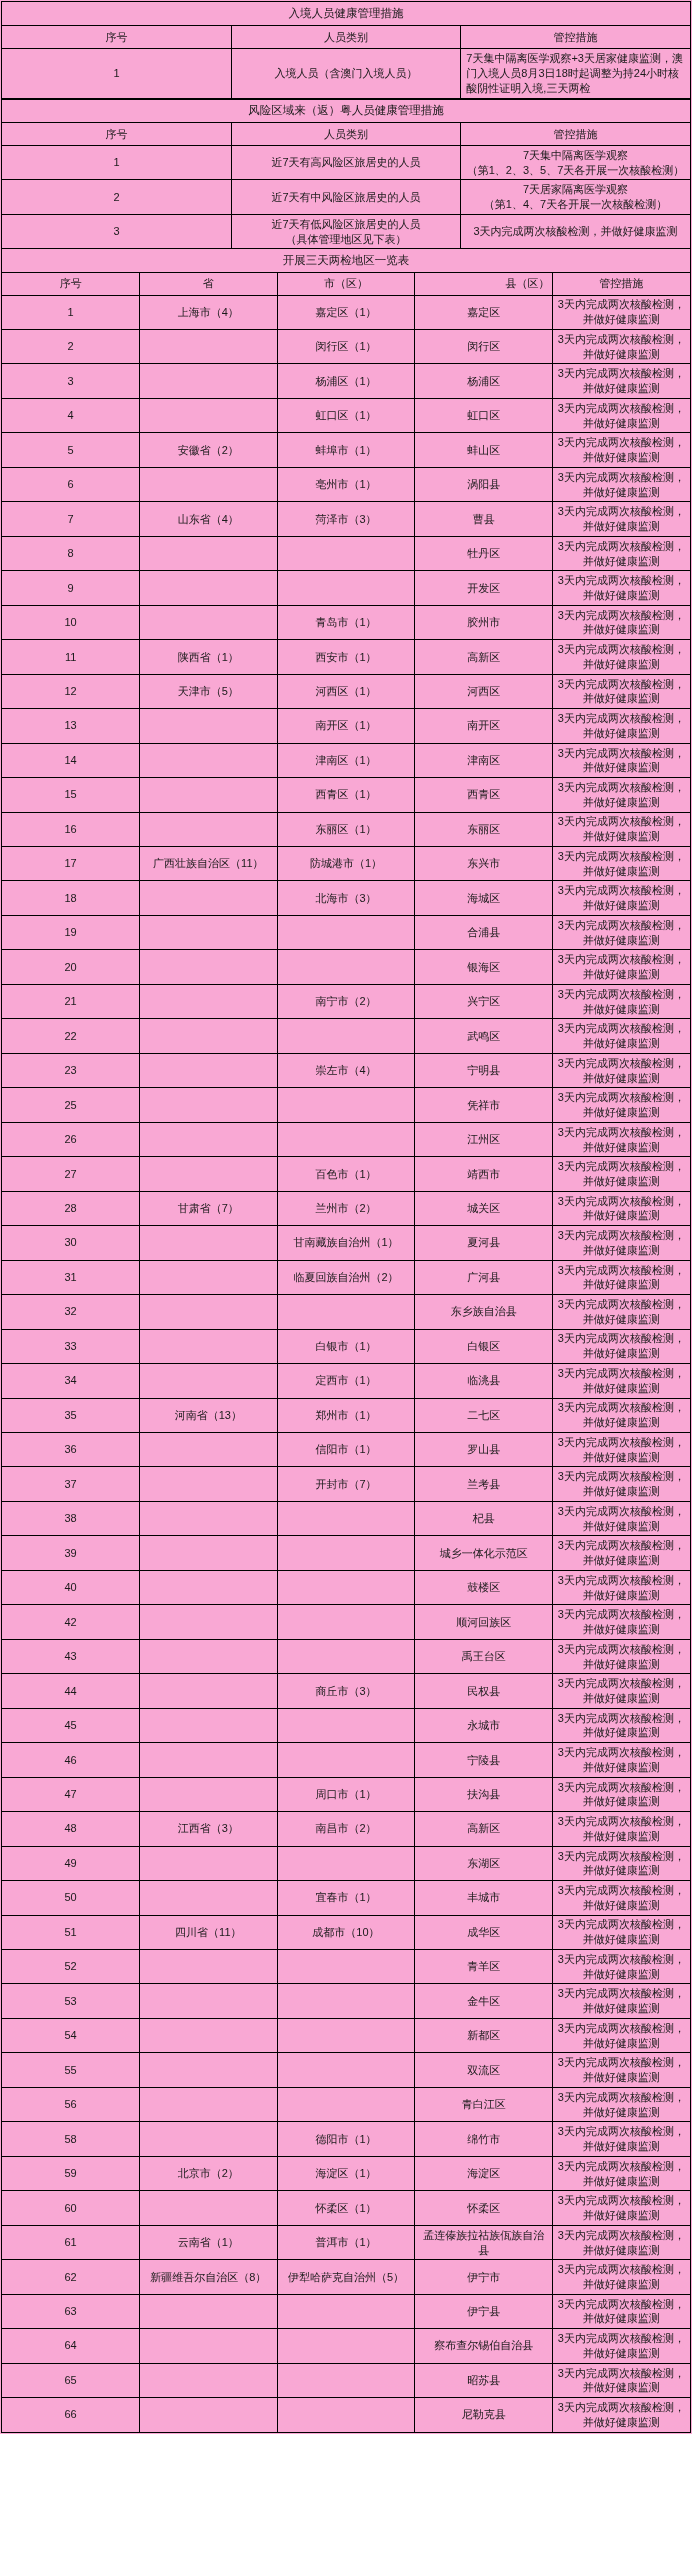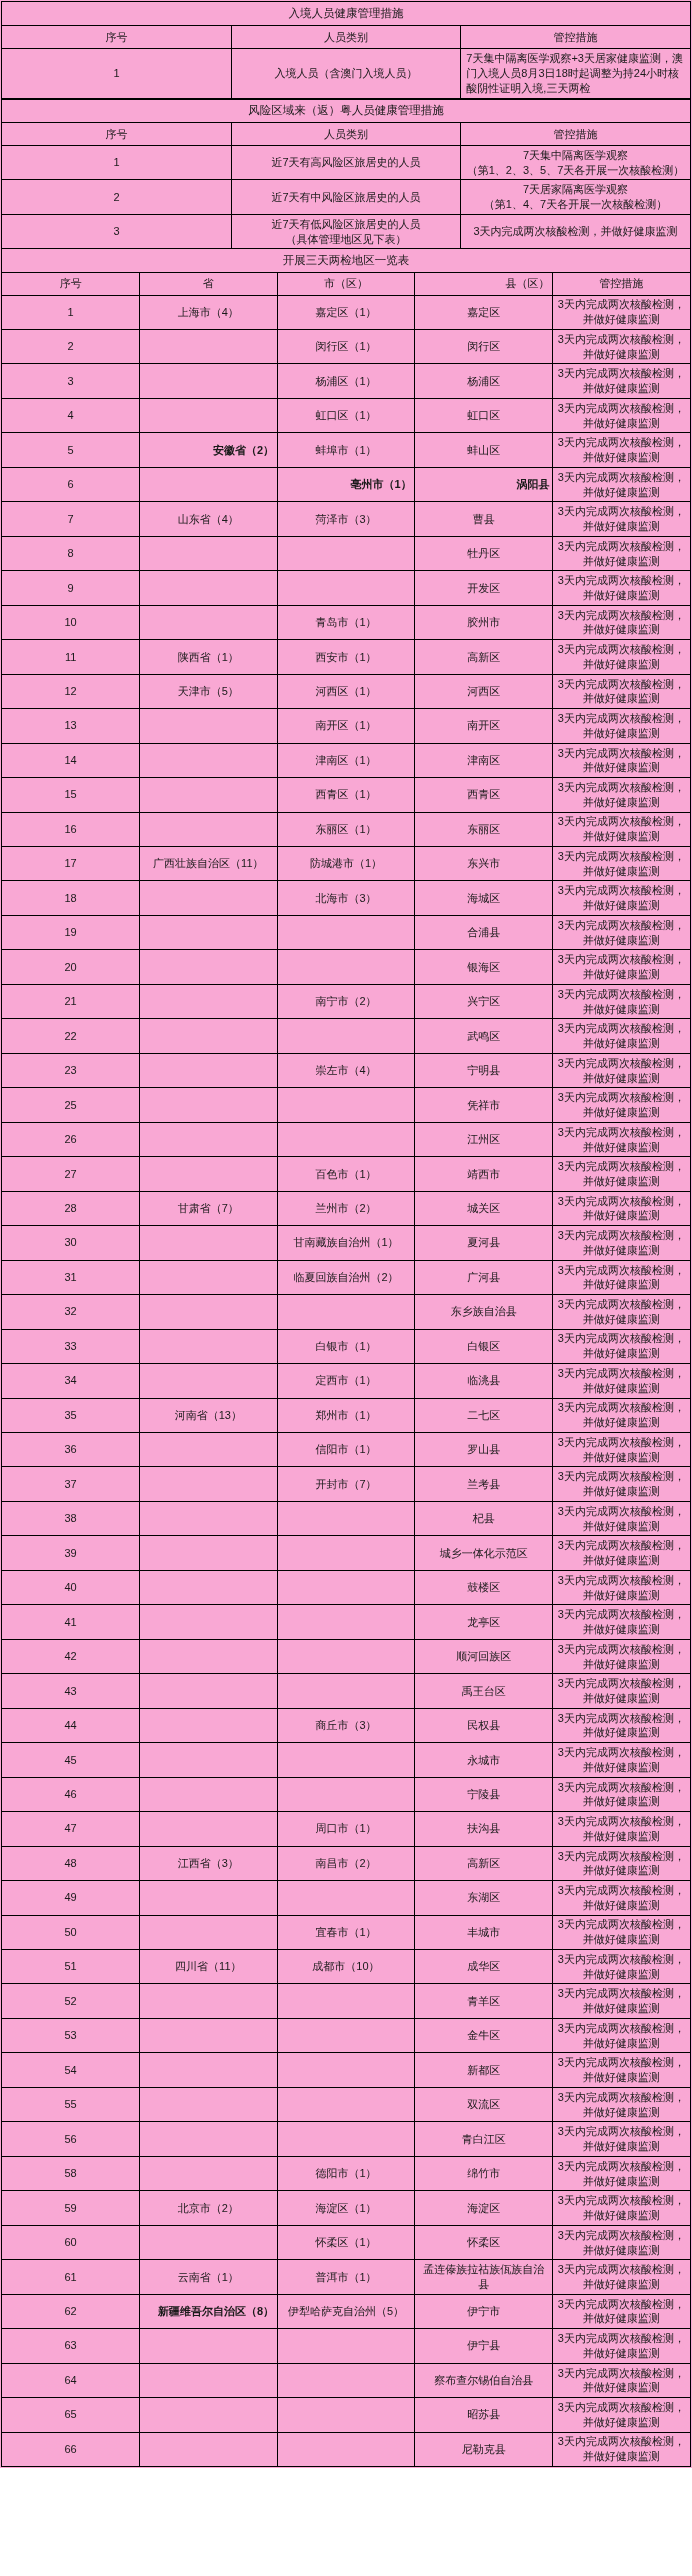--- a/index.html
+++ b/index.html
@@ -16,21 +16,21 @@
   .title-cell{height:19px; font-size:11.5px;}
   .head-cell{height:18px;}
   .t12 .c-no{width:7.2%;}
   .t12 .c-cat{width:42.4%;}
   .t3 .c-no{width:7.2%;}
   .t3 .c-prov{width:18.0%;}
   .t3 .c-city{width:13.5%;}
   .t3 .c-county{width:18.2%;text-align:right;}
   .row-cell{height:16.7px;}
   .measure-long{text-align:left; padding:2.6px 5.1px;}
-  .b{font-weight:700;text-align:right;}
+  .b{font-weight:400;}
 </style>
 </head>
 <body>
 
 <div class="page">
 
   <table class="t12">
     <tbody>
       <tr>
         <td colspan="3" class="title-cell">入境人员健康管理措施</td>
@@ -363,27 +363,20 @@
       <td class="row-cell">3天内完成两次核酸检测，并做好健康监测</td>
     </tr>
         <tr>
       <td class="row-cell">40</td>
       <td class="row-cell"></td>
       <td class="row-cell"></td>
       <td class="row-cell">鼓楼区</td>
       <td class="row-cell">3天内完成两次核酸检测，并做好健康监测</td>
     </tr>
         <tr>
-      <td class="row-cell">41</td>
-      <td class="row-cell"></td>
-      <td class="row-cell"></td>
-      <td class="row-cell">龙亭区</td>
-      <td class="row-cell">3天内完成两次核酸检测，并做好健康监测</td>
-    </tr>
-        <tr>
       <td class="row-cell">42</td>
       <td class="row-cell"></td>
       <td class="row-cell"></td>
       <td class="row-cell">顺河回族区</td>
       <td class="row-cell">3天内完成两次核酸检测，并做好健康监测</td>
     </tr>
         <tr>
       <td class="row-cell">43</td>
       <td class="row-cell"></td>
       <td class="row-cell"></td>

